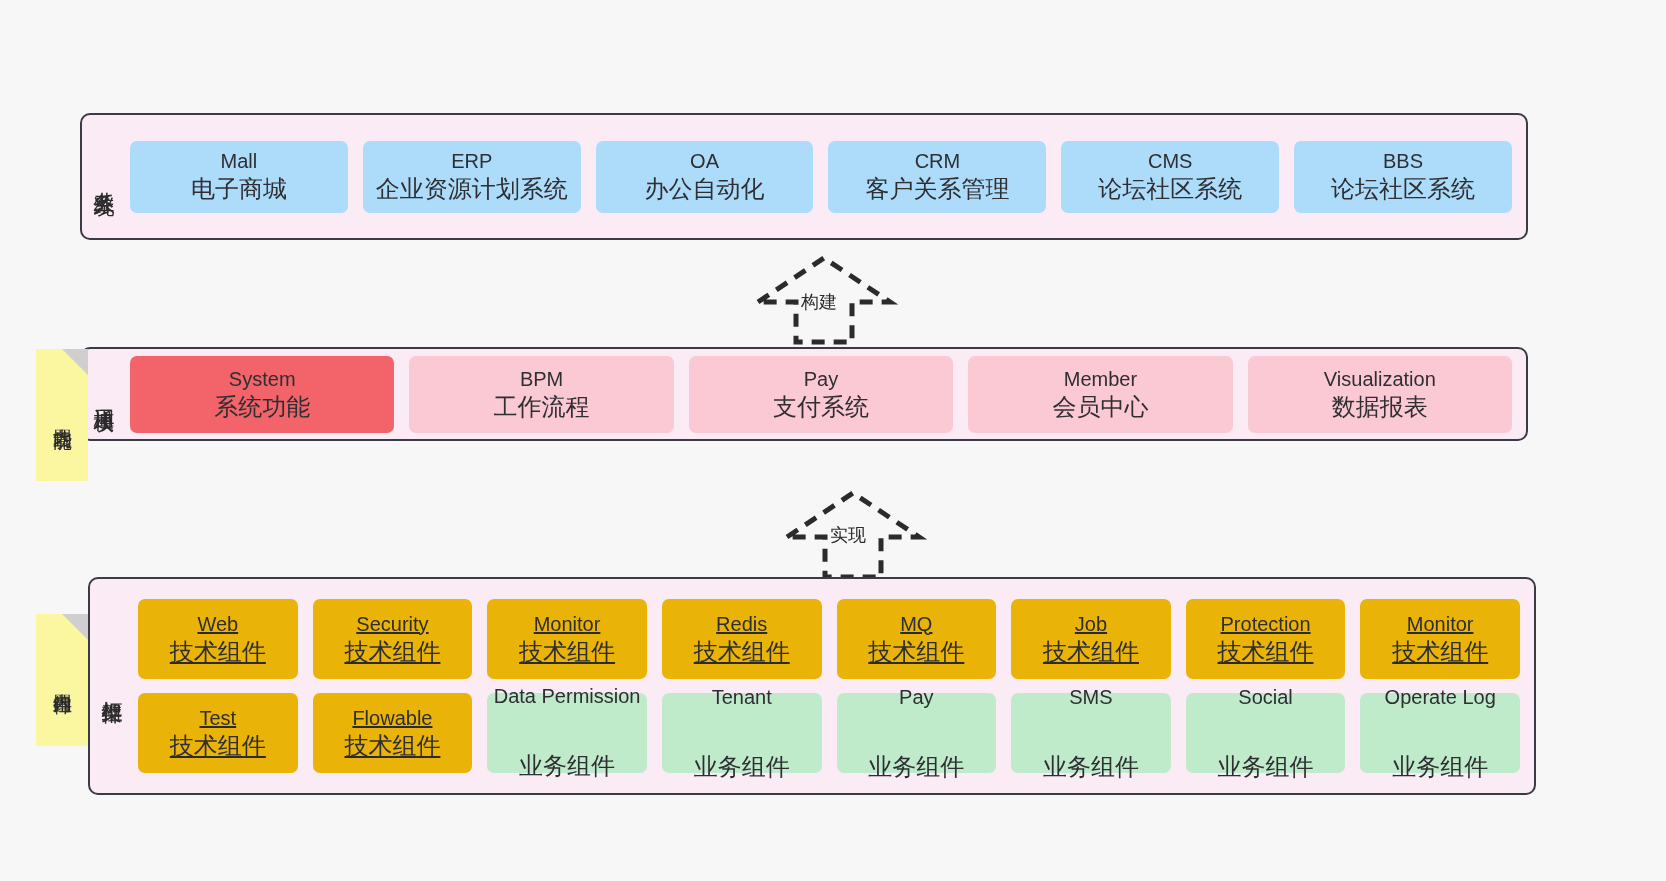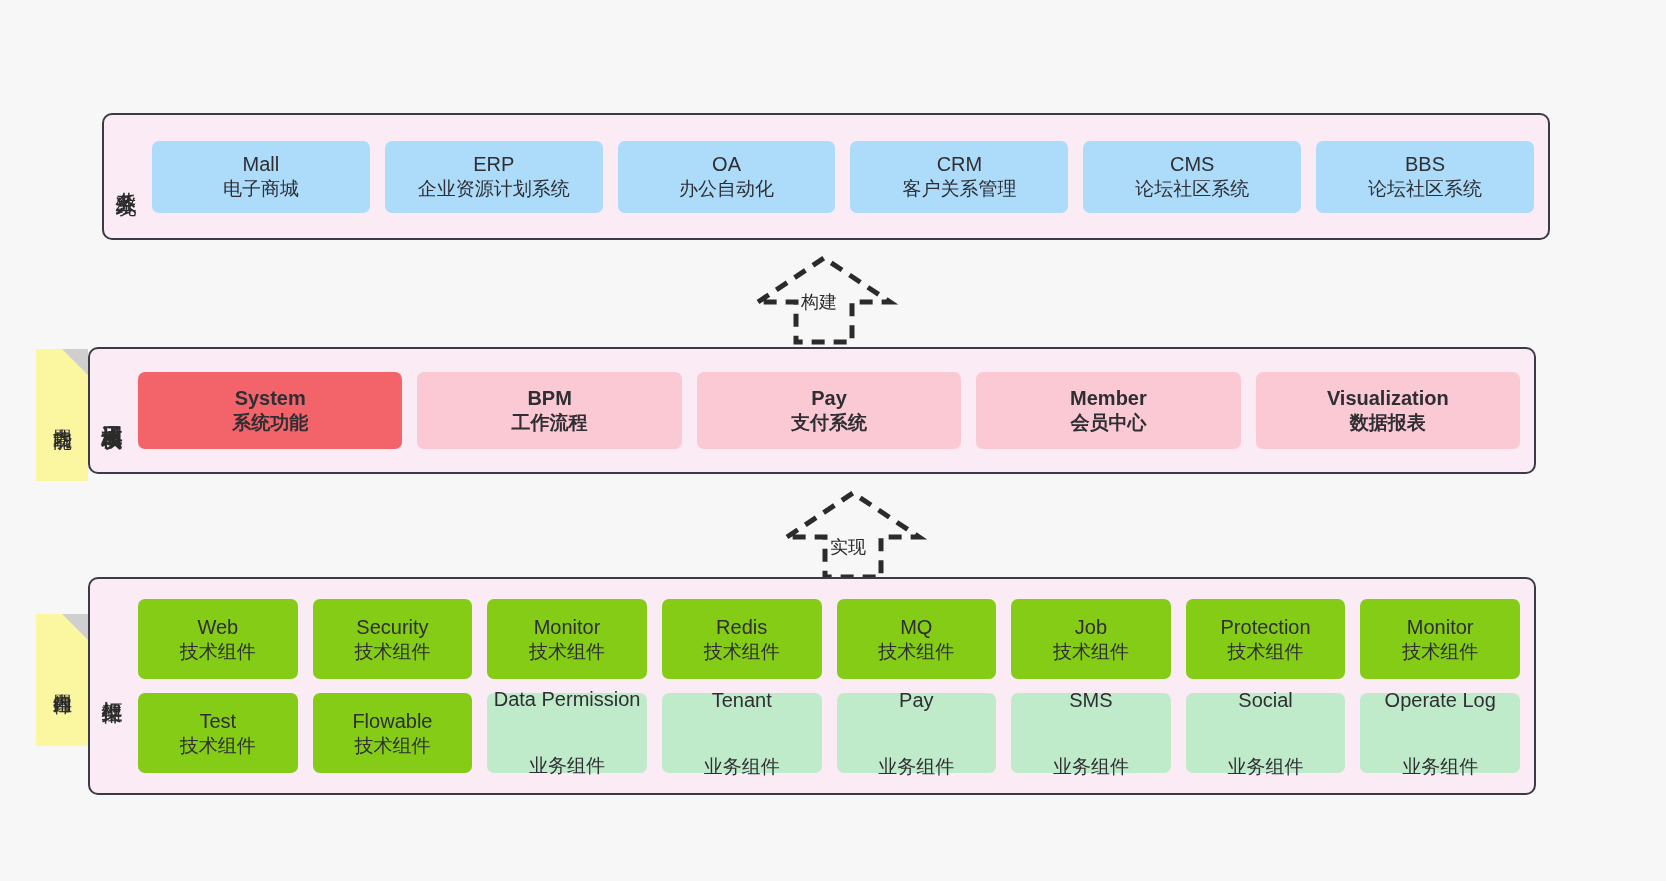--- a/index.html
+++ b/index.html
@@ -73,47 +73,46 @@
     text-align: center;
     box-sizing: border-box;
     padding: 4px 6px;
     line-height: 1.25;
   }
   .card .en {
     font-size: 20px;
     color: #2e2e33;
   }
   .card .cn {
-    font-size: 19px;
+    font-size: 24px;
     color: #2e2e33;
   }
   .card.wrap .en { line-height: 1.18; }
 
   .c-blue   { background: #addcfa; }
   .c-red    { background: #f2636a; }
   .c-pink   { background: #fbc9d4; }
-  .c-green  { background: #84cc16; }
+  .c-green  { background: #eab308; text-decoration: underline; }
   .c-lgreen { background: #c0ebcb; gap: 42px; }
 
   
   #layer-business {
-    left: 102px;
+    left: 80px;
     top: 113px;
     width: 1448px;
     height: 127px;
   }
   #layer-business .card { height: 72px; }
 
   
   #layer-modules {
-    left: 88px;
+    left: 80px;
     top: 347px;
     width: 1448px;
-    height: 127px;
-    font-weight: bold;
+    height: 94px;
   }
   #layer-modules .card { height: 77px; }
 
   
   #layer-framework {
     left: 88px;
     top: 577px;
     width: 1448px;
     height: 218px;
   }
@@ -165,21 +164,21 @@
   .arrow-label {
     position: absolute;
     font-size: 18px;
     color: #2b2b2b;
     background: transparent;
     white-space: nowrap;
   }
   #arrow-build  { left: 734px; top: 252px; width: 180px; height: 95px; }
   #arrow-build .arrow-label  { left: 67px; top: 38px; }
   #arrow-impl   { left: 763px; top: 487px; width: 180px; height: 95px; }
-  #arrow-impl  .arrow-label  { left: 67px; top: 48px; }
+  #arrow-impl  .arrow-label  { left: 67px; top: 36px; }
 </style>
 </head>
 <body>
 
 <div id="canvas">
 
   <div class="layer" id="layer-business">
     <div class="layer-title">业务系统</div>
     <div class="layer-body">
       <div class="row">

